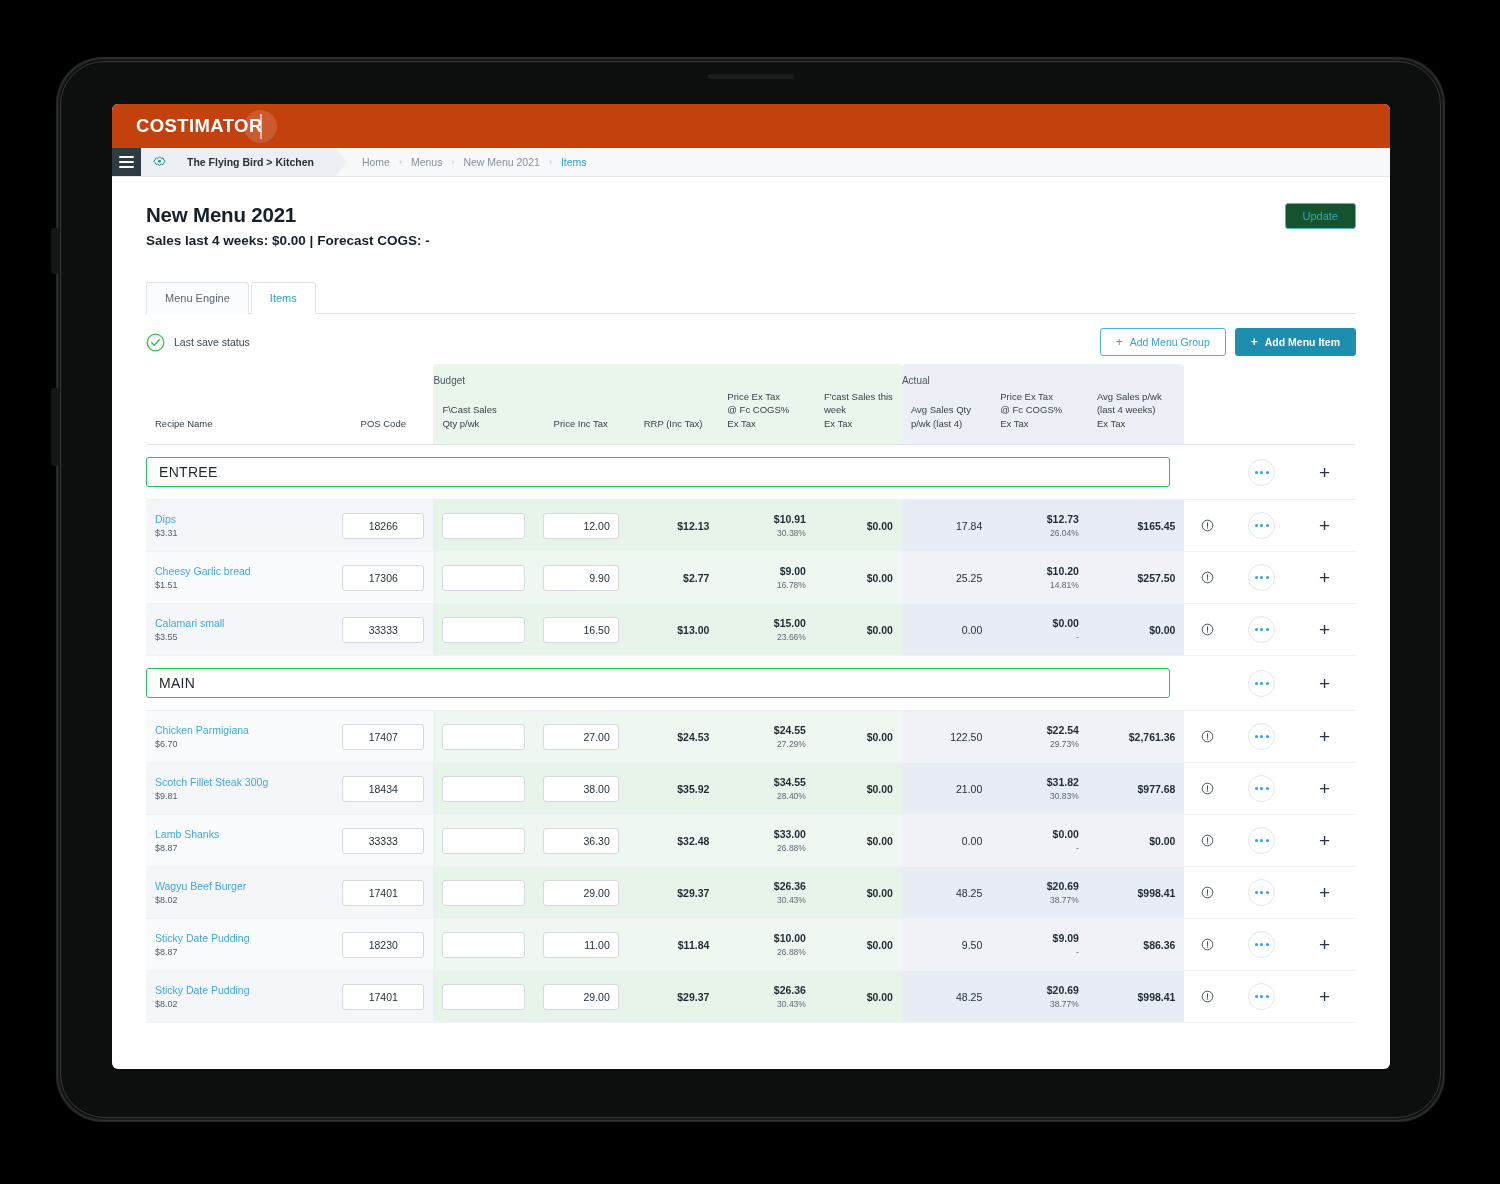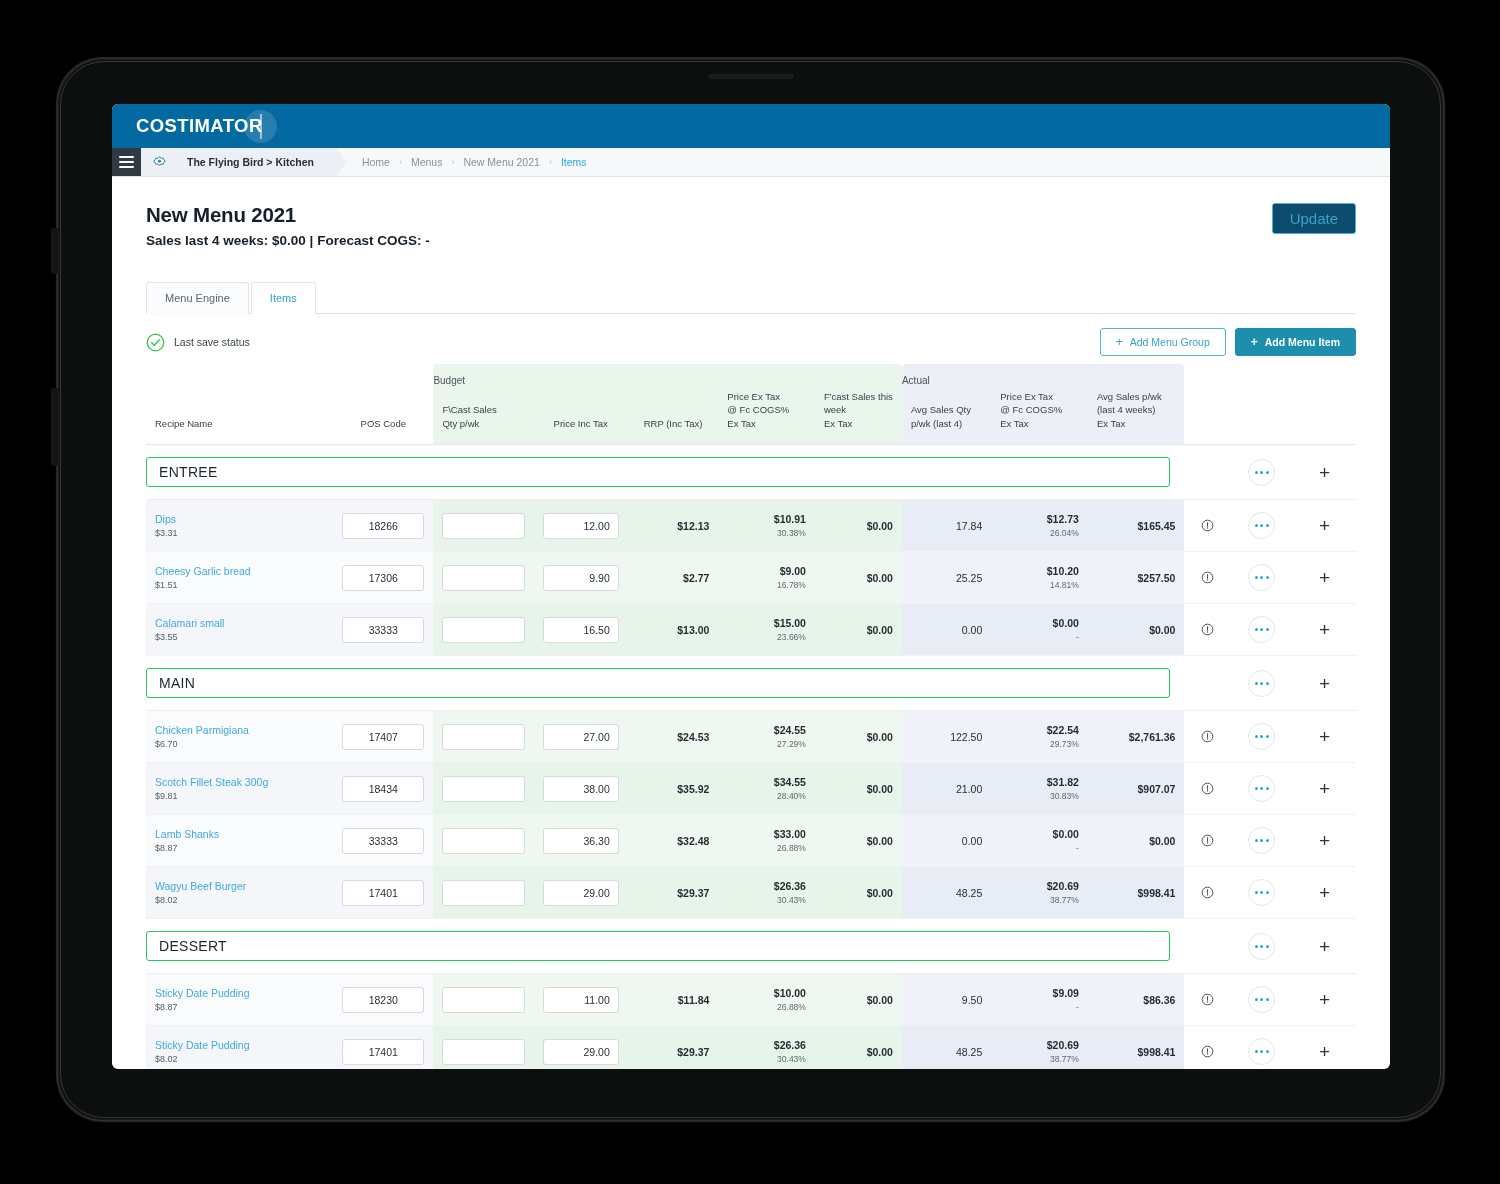--- a/index.html
+++ b/index.html
@@ -46,21 +46,21 @@
     position:absolute;
     left:55px; top:46px;
     width:1278px; height:965px;
     background:#ffffff;
     border-radius:6px;
     overflow:hidden;
   }
 
   
   .appbar {
-    height:44px; background:#0369a1; position:relative;
+    height:44px; background:#c2410c; position:relative;
     display:flex; align-items:center;
   }
   .logo-wrap{ position:relative; margin-left:24px; height:44px; display:flex; align-items:center;}
   .logo-text{
     color:#fff; font-size:18.5px; font-weight:700; letter-spacing:.4px;
     position:relative; z-index:2;
   }
   .logo-mark{
     position:absolute; left:108px; top:6px; width:33px; height:33px;
     background:rgba(255,255,255,.14); border-radius:50%;
@@ -97,22 +97,22 @@
   .crumb-path .sep{ font-size:9px; color:#b7bec5; }
 
   
   .page{ padding:26px 34px 0 34px; position:relative; height:calc(100% - 73px); overflow:hidden;}
 
   .title-row{ display:flex; justify-content:space-between; align-items:flex-start; }
   h1.page-title{ font-size:20.5px; color:#16202a; font-weight:700; letter-spacing:-.2px;}
   .subtitle{ font-size:13.5px; color:#16202a; font-weight:700; margin-top:6px; }
 
   .btn-update{
-    border:1px solid #4fb3d0; color:#3aa3c4; background:#0c4a6e;
-    font-size:15px; border-radius:3px; padding:6px 17px; cursor:pointer;
+    border:1px solid #4fb3d0; color:#3aa3c4; background:#14532d;
+    font-size:11px; border-radius:3px; padding:6px 17px; cursor:pointer;
     font-family:inherit;
   }
 
   
   .tabs{ display:flex; margin-top:33px; border-bottom:1px solid #e0e4e8; }
   .tab{
     font-size:11px; color:#5a6570; padding:9px 18px;
     border:1px solid #e0e4e8; background:#fbfcfd; border-bottom:none;
     border-radius:3px 3px 0 0; cursor:pointer; margin-right:2px;
     position:relative; top:1px;
@@ -601,21 +601,21 @@
                     <div class="num">$0.00</div>
                   </td>
                   <td class="bandblue">
                     <div class="num reg">21.00</div>
                   </td>
                   <td class="bandblue">
                     <div class="num">$31.82</div>
                     <div class="pct">30.83%</div>
                   </td>
                   <td class="bandblue">
-                    <div class="num">$907.07</div>
+                    <div class="num">$977.68</div>
                   </td>
                   <td class="white ctr">
                     <svg viewBox="0 0 18 18" width="13" height="13" class="info-i">
                       <circle cx="9" cy="9" r="7.4" fill="none" stroke="#2b3640" stroke-width="1.2"></circle>
                       <line x1="9" y1="5.2" x2="9" y2="10.2" stroke="#2b3640" stroke-width="1.2" stroke-linecap="round"></line>
                       <circle cx="9" cy="12.4" r="0.85" fill="#2b3640"></circle>
                     </svg>
                   </td>
                   <td class="white ctr">
                     <div class="round-dots">
@@ -713,34 +713,20 @@
                     <div class="round-dots">
                       <i></i>
                       <i></i>
                       <i></i>
                     </div>
                   </td>
                   <td class="white ctr">
                     <div class="plus-icon">+</div>
                   </td>
                 </tr>
-                <tr class="grouprow">
-                  <td colspan="10" class="grp-cellpad"><input class="group-input" type="text" value="DESSERT" style=""></td>
-                  <td></td>
-                  <td class="ctr">
-                    <div class="round-dots">
-                      <i></i>
-                      <i></i>
-                      <i></i>
-                    </div>
-                  </td>
-                  <td class="ctr">
-                    <div class="plus-icon">+</div>
-                  </td>
-                </tr>
                 <tr class="itemrow even">
                   <td class="plain">
                     <div class="rname">Sticky Date Pudding</div>
                     <div class="rcost">$8.87</div>
                   </td>
                   <td class="plain"><input class="cellinput posc" type="text" value="18230" style=""></td>
                   <td class="bandgreen"><input class="cellinput" type="text" style=""></td>
                   <td class="bandgreen"><input class="cellinput" type="text" value="11.00" style=""></td>
                   <td class="bandgreen">
                     <div class="num">$11.84</div>

